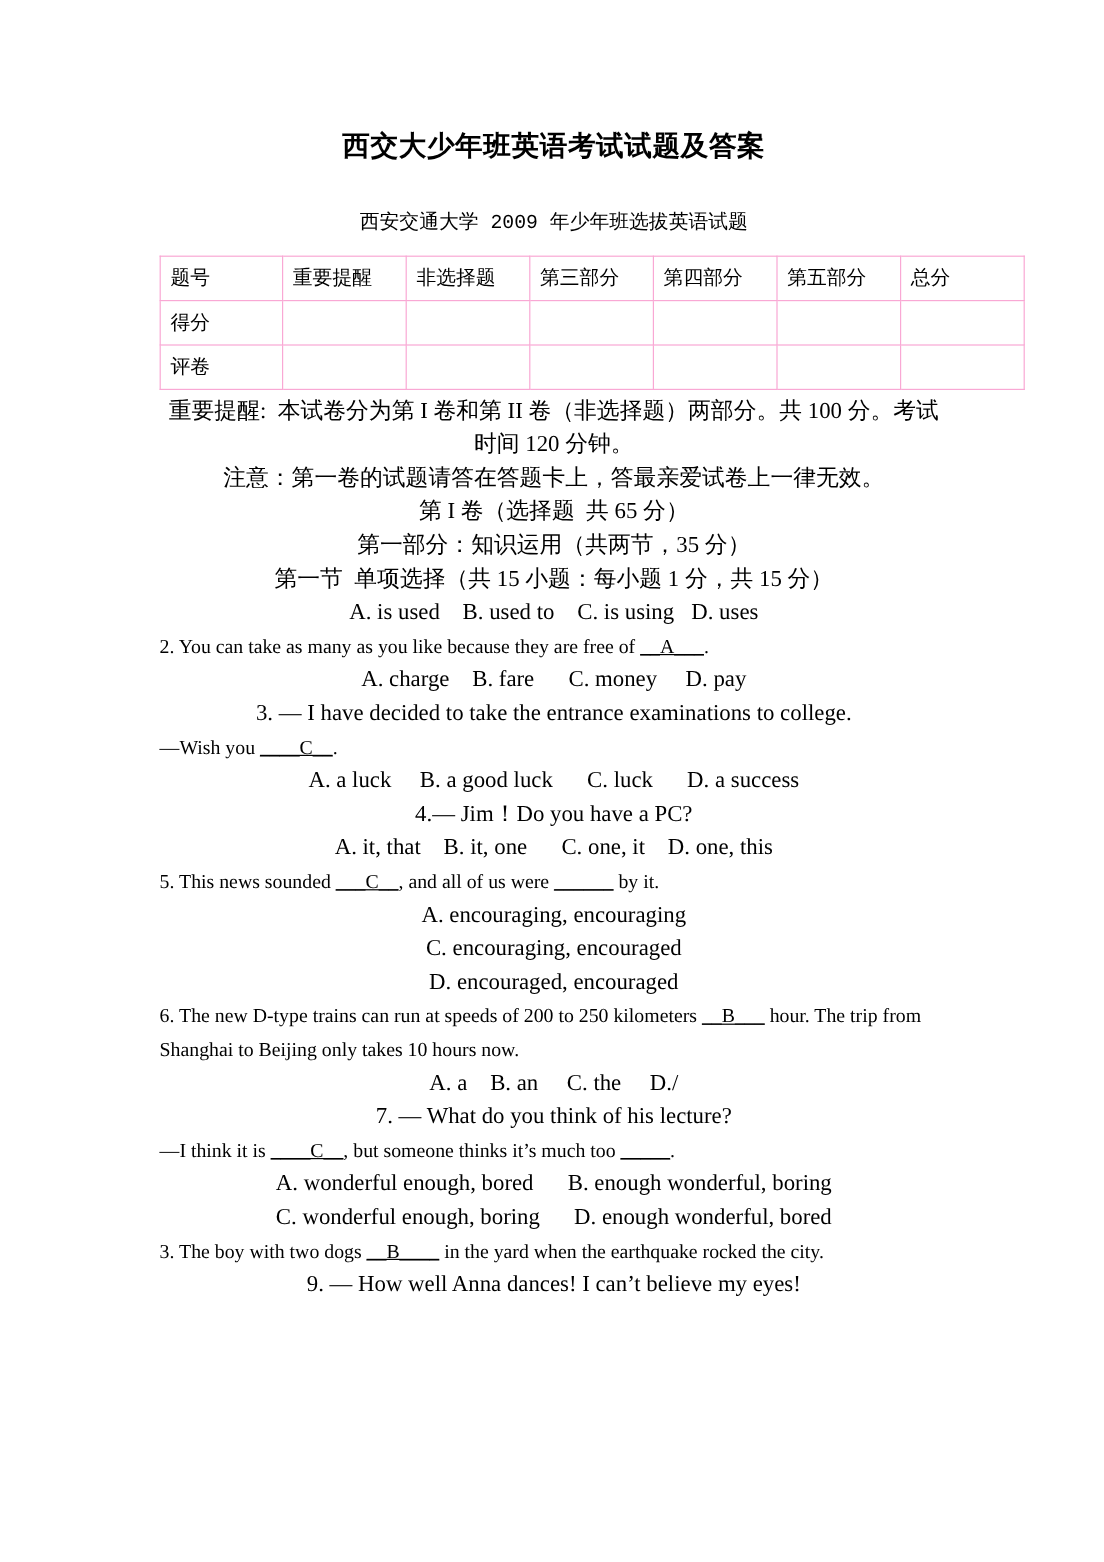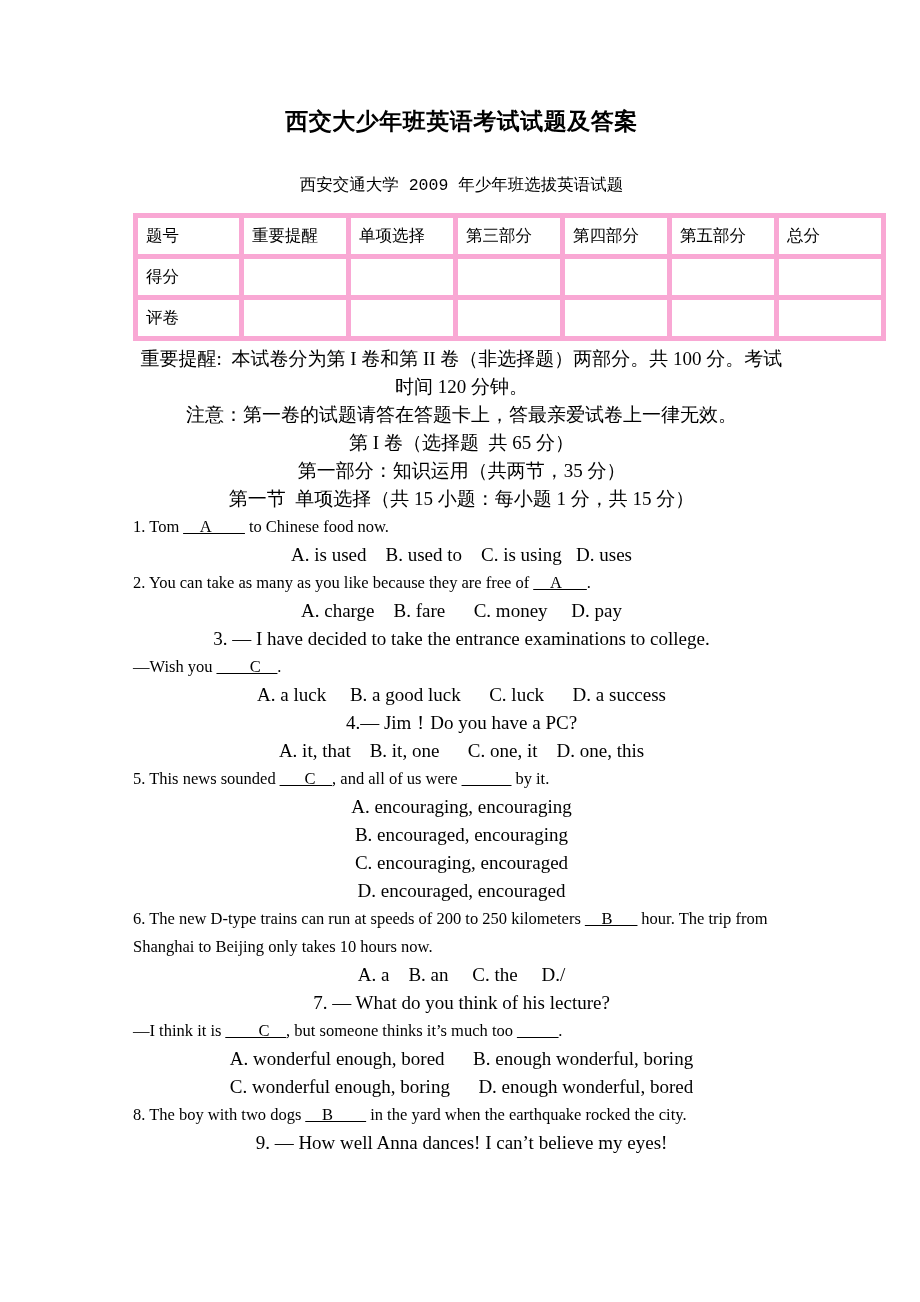--- a/index.html
+++ b/index.html
@@ -39,21 +39,21 @@
     line-height: 1.3;
     font-family: Liberation Mono, monospace;
   }
   table.score-table {
     margin-top: 17px;
     border-collapse: collapse;
     width: 657px;
     table-layout: fixed;
   }
   table.score-table td {
-    border: 5px solid #f9a8d4;
+    border: 1px solid #f9a8d4;
     height: 32px;
     padding: 2px 0 2px 8px;
     font-size: 16.5px;
     vertical-align: middle;
     line-height: 1.2;
   }
   table.score-table td.c0 { width: 93px; }
   table.score-table td.cell { width: 94px; }
   .body-line {
     font-size: 19px;
@@ -78,21 +78,21 @@
 
   <h1 class="doc-title">西交大少年班英语考试试题及答案</h1>
 
   <div class="doc-subtitle">西安交通大学 2009  年少年班选拔英语试题</div>
 
   <table class="score-table">
     <tbody>
       <tr>
         <td class="c0">题号</td>
         <td class="cell">重要提醒</td>
-        <td class="cell">单项选择</td>
+        <td class="cell">非选择题</td>
         <td class="cell">第三部分</td>
         <td class="cell">第四部分</td>
         <td class="cell">第五部分</td>
         <td class="cell">总分</td>
       </tr>
       <tr>
         <td class="c0">得分</td>
         <td class="cell"></td>
         <td class="cell"></td>
         <td class="cell"></td>
@@ -111,44 +111,42 @@
       </tr>
     </tbody>
   </table>
 
   <p class="body-line first">重要提醒:  本试卷分为第 I 卷和第 II 卷（非选择题）两部分。共 100 分。考试时间 120 分钟。</p>
   <p class="body-line">注意：第一卷的试题请答在答题卡上，答最亲爱试卷上一律无效。</p>
   <p class="body-line">第 I 卷（选择题  共 65 分）</p>
   <p class="body-line">第一部分：知识运用（共两节，35 分）</p>
   <p class="body-line">第一节  单项选择（共 15 小题：每小题 1 分，共 15 分）</p>
 
-  <p class="wrapline"><span>1. Tom </span><span class="u">__A____</span><span> to Chinese food now.</span></p>
   <p class="body-line">A. is used    B. used to    C. is using   D. uses</p>
 
   <p class="wrapline"><span>2. You can take as many as you like because they are free of </span><span class="u">__A___</span><span>.</span></p>
   <p class="body-line">A. charge    B. fare      C. money     D. pay</p>
 
   <p class="body-line">3. — I have decided to take the entrance examinations to college.</p>
   <p class="wrapline"><span>—Wish you </span><span class="u">____C__</span><span>.</span></p>
   <p class="body-line">A. a luck     B. a good luck      C. luck      D. a success</p>
 
   <p class="body-line">4.— Jim！Do you have a PC?</p>
   <p class="body-line">A. it, that    B. it, one      C. one, it    D. one, this</p>
 
   <p class="wrapline"><span>5. This news sounded </span><span class="u">___C__</span><span>, and all of us were </span><span class="u">______</span><span> by it.</span></p>
   <p class="body-line">A. encouraging, encouraging</p>
-  <p class="body-line">B. encouraged, encouraging</p>
   <p class="body-line">C. encouraging, encouraged</p>
   <p class="body-line">D. encouraged, encouraged</p>
 
   <p class="wrapline"><span>6. The new D-type trains can run at speeds of 200 to 250 kilometers </span><span class="u">__B___</span><span> hour. The trip from Shanghai to Beijing only takes 10 hours now.</span></p>
   <p class="body-line">A. a    B. an     C. the     D./</p>
 
   <p class="body-line">7. — What do you think of his lecture?</p>
   <p class="wrapline"><span>—I think it is </span><span class="u">____C__</span><span>, but someone thinks it’s much too </span><span class="u">_____</span><span>.</span></p>
   <p class="body-line">A. wonderful enough, bored      B. enough wonderful, boring</p>
   <p class="body-line">C. wonderful enough, boring      D. enough wonderful, bored</p>
 
-  <p class="wrapline"><span>8. The boy with two dogs </span><span class="u">__B____</span><span> in the yard when the earthquake rocked the city.</span></p>
+  <p class="wrapline"><span>3. The boy with two dogs </span><span class="u">__B____</span><span> in the yard when the earthquake rocked the city.</span></p>
 
   <p class="body-line">9. — How well Anna dances! I can’t believe my eyes!</p>
 
 </div>
 
 </body></html>

